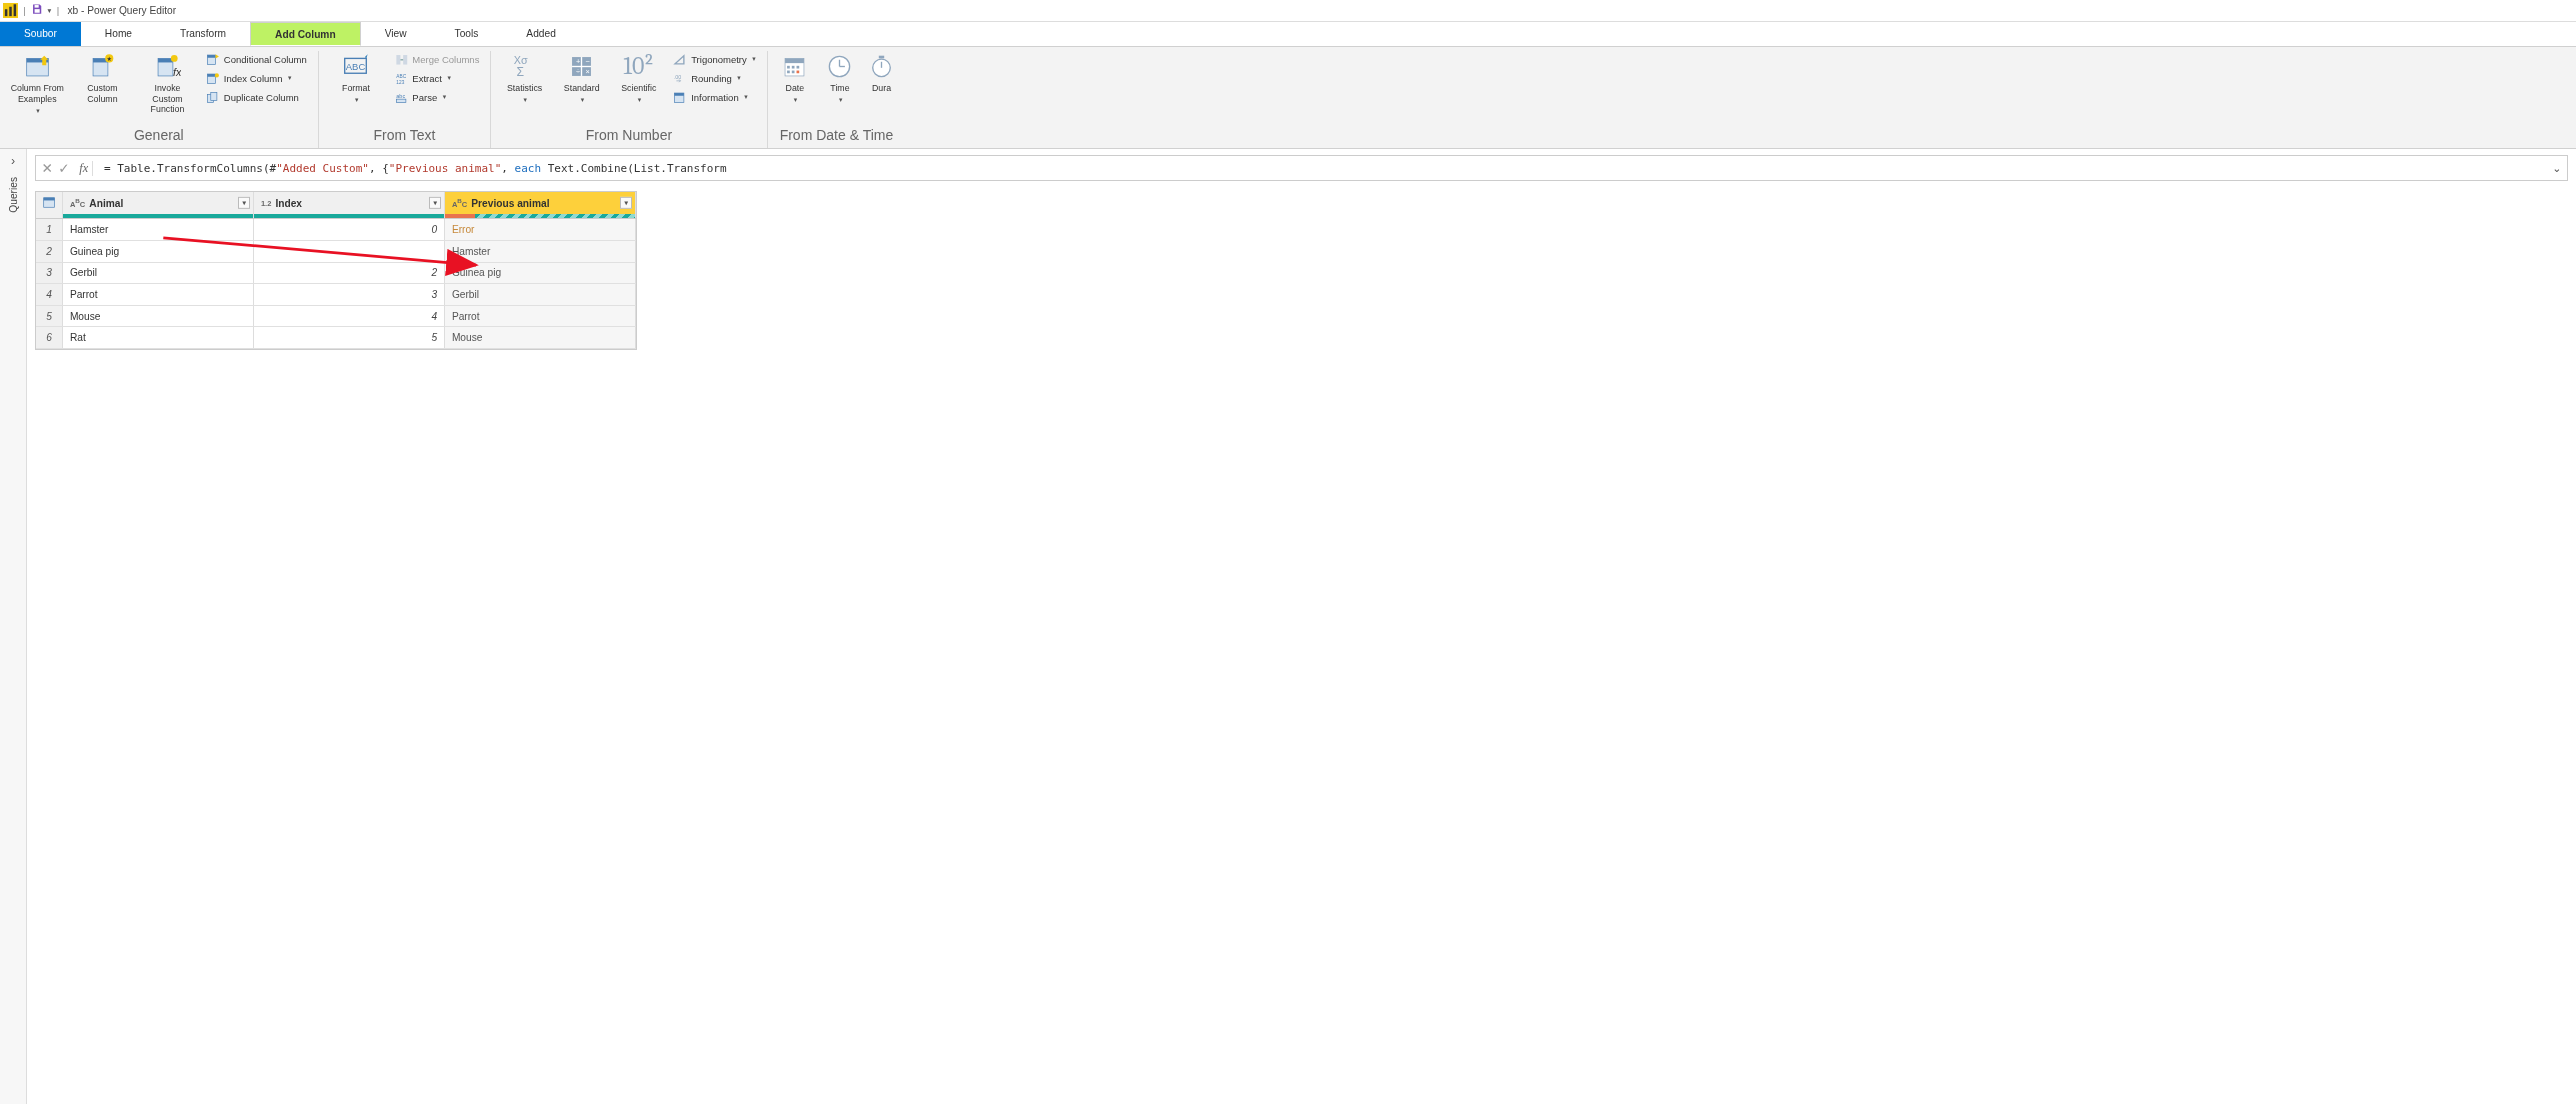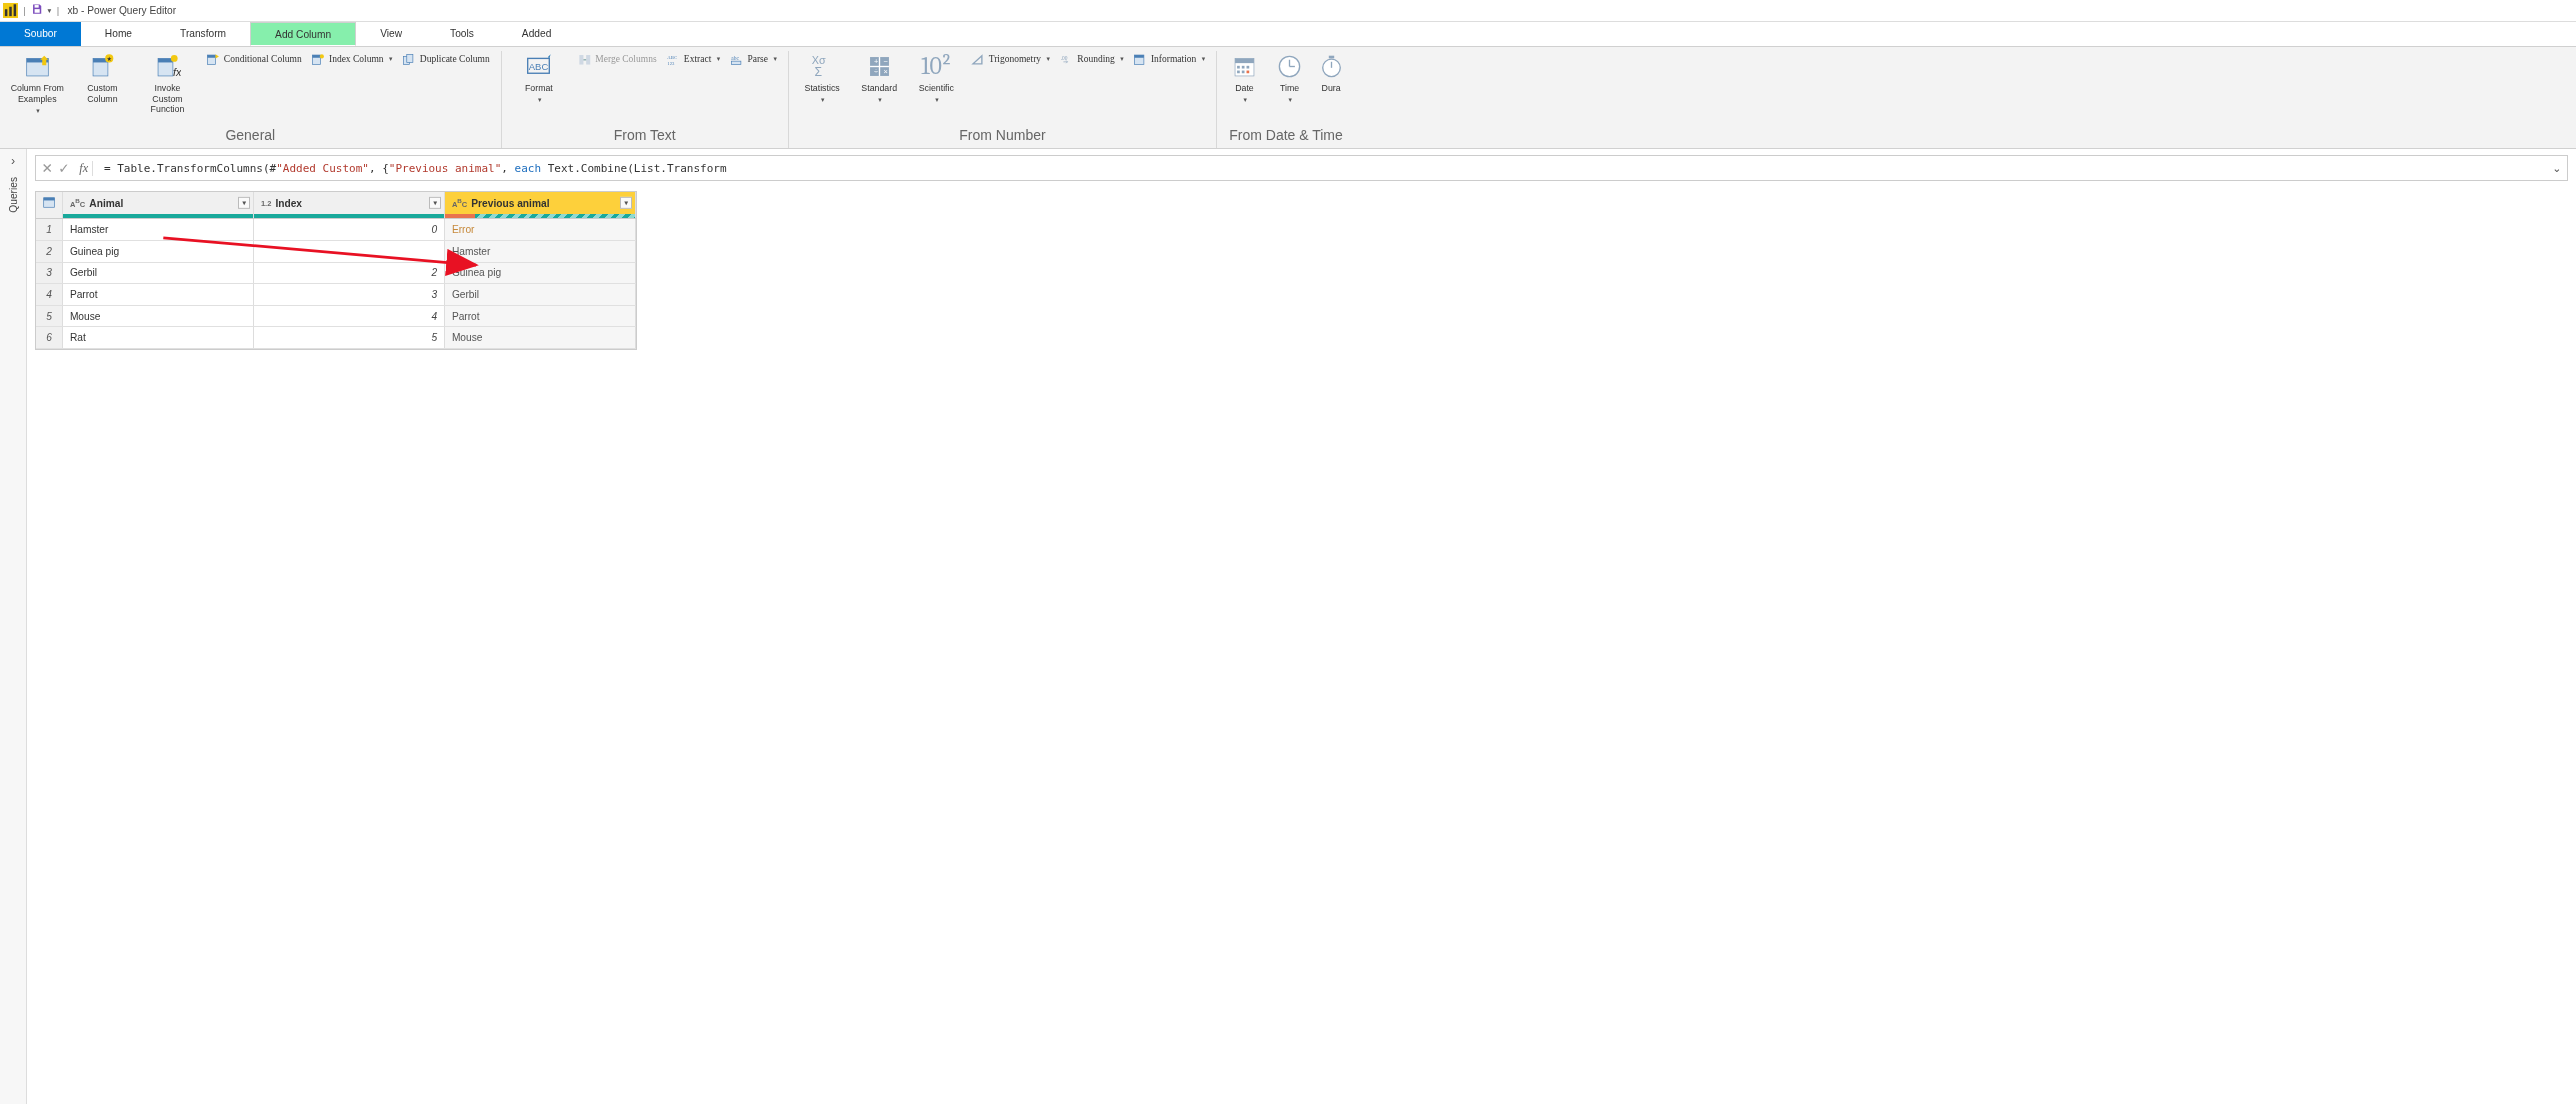--- a/index.html
+++ b/index.html
@@ -40,24 +40,25 @@
   .menu-tab {
     padding:0 24px;
     display:flex;align-items:center;
     font-size:10.2px;color:#333;
     cursor:pointer;
   }
   .menu-tab.file {
     background:#0078D4;color:#fff;
   }
   .menu-tab.active {
-    background:#86efac;
+    background:#bef264;
     border:0.7px solid #d0d0d0;
     border-bottom:0.7px solid #fff;
     margin-bottom:-0.7px;
+    font-weight:bold;
   }
   
   .ribbon {
     display:flex;
     align-items:stretch;
     background:#f3f3f3;
     border-bottom:0.7px solid #d0d0d0;
     height:102px;
     padding-top:4.1px;
   }
@@ -89,21 +90,21 @@
     cursor:pointer;
     gap:2.7px;
   }
   .big-btn .ico { width:27px;height:27px; }
   .small-btn {
     display:flex;align-items:center;gap:4.1px;
     padding:2px 4.1px;font-size:9.5px;color:#333;cursor:pointer;
     white-space:nowrap;
   }
   .small-btn .ico{width:13.6px;height:13.6px;flex-shrink:0;}
-  .vstack{display:flex;flex-direction:row;gap:1.4px;align-items:flex-start;font-family:Liberation Serif, serif;}
+  .vstack{display:flex;flex-direction:column;gap:1.4px;align-items:flex-start;}
   .caret{font-size:6.8px;color:#555;margin-left:1.4px;}
   
   .content {
     display:flex;
     position:relative;
     height:calc(100vh - 148px);
     min-height:286px;
   }
   .queries-collapsed {
     width:27px;

